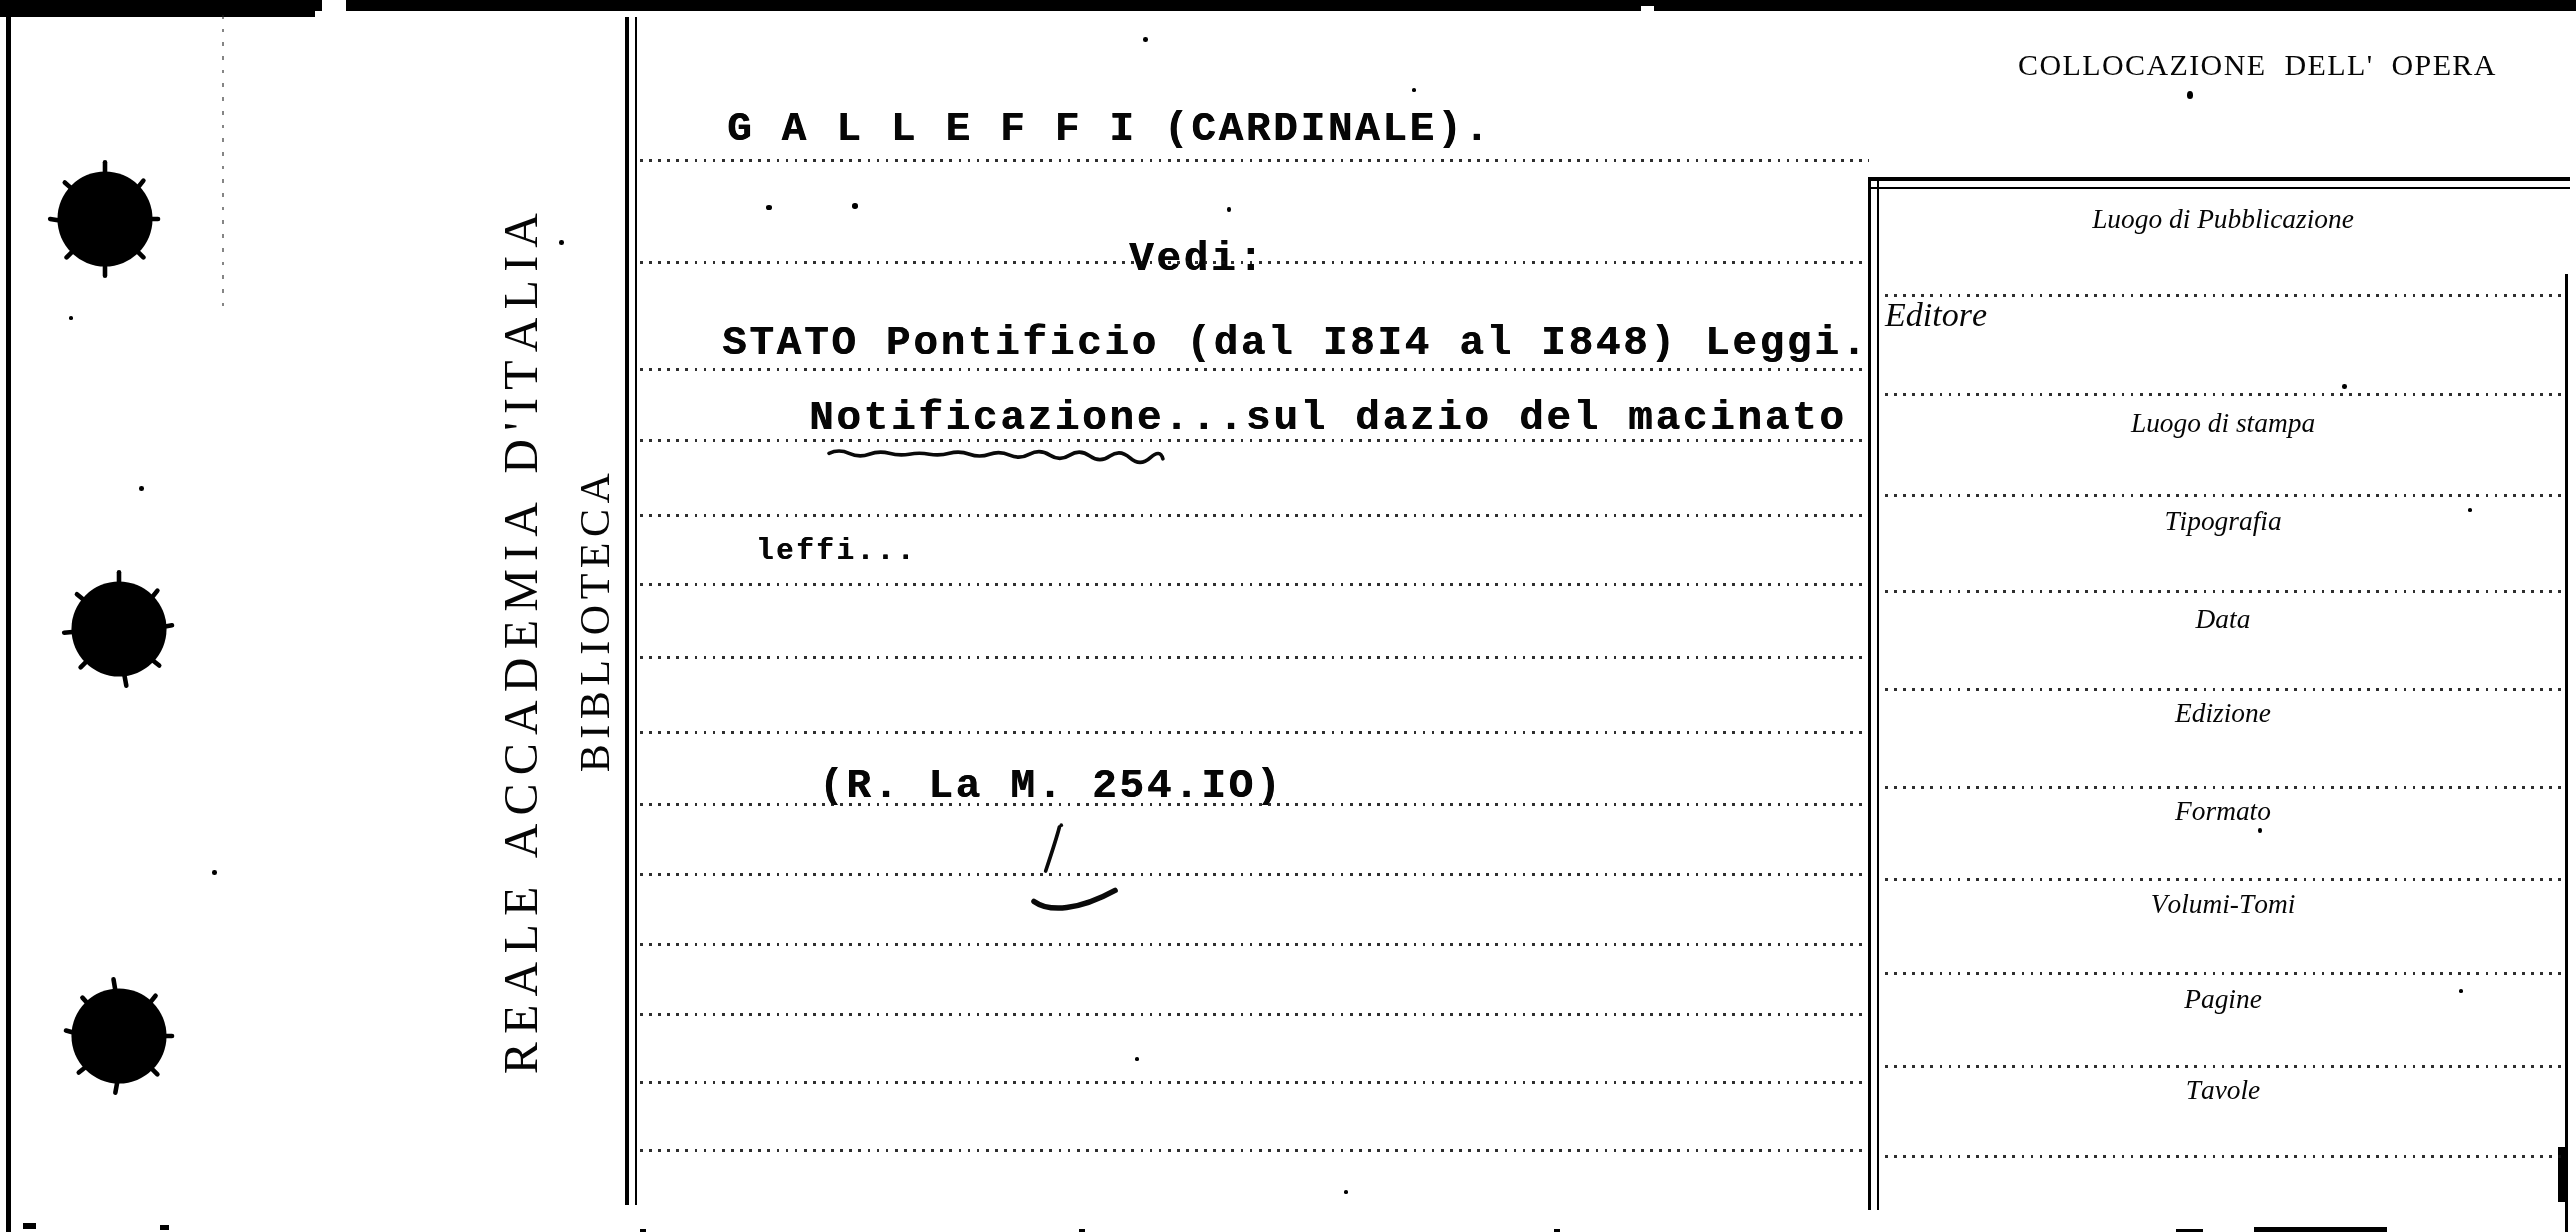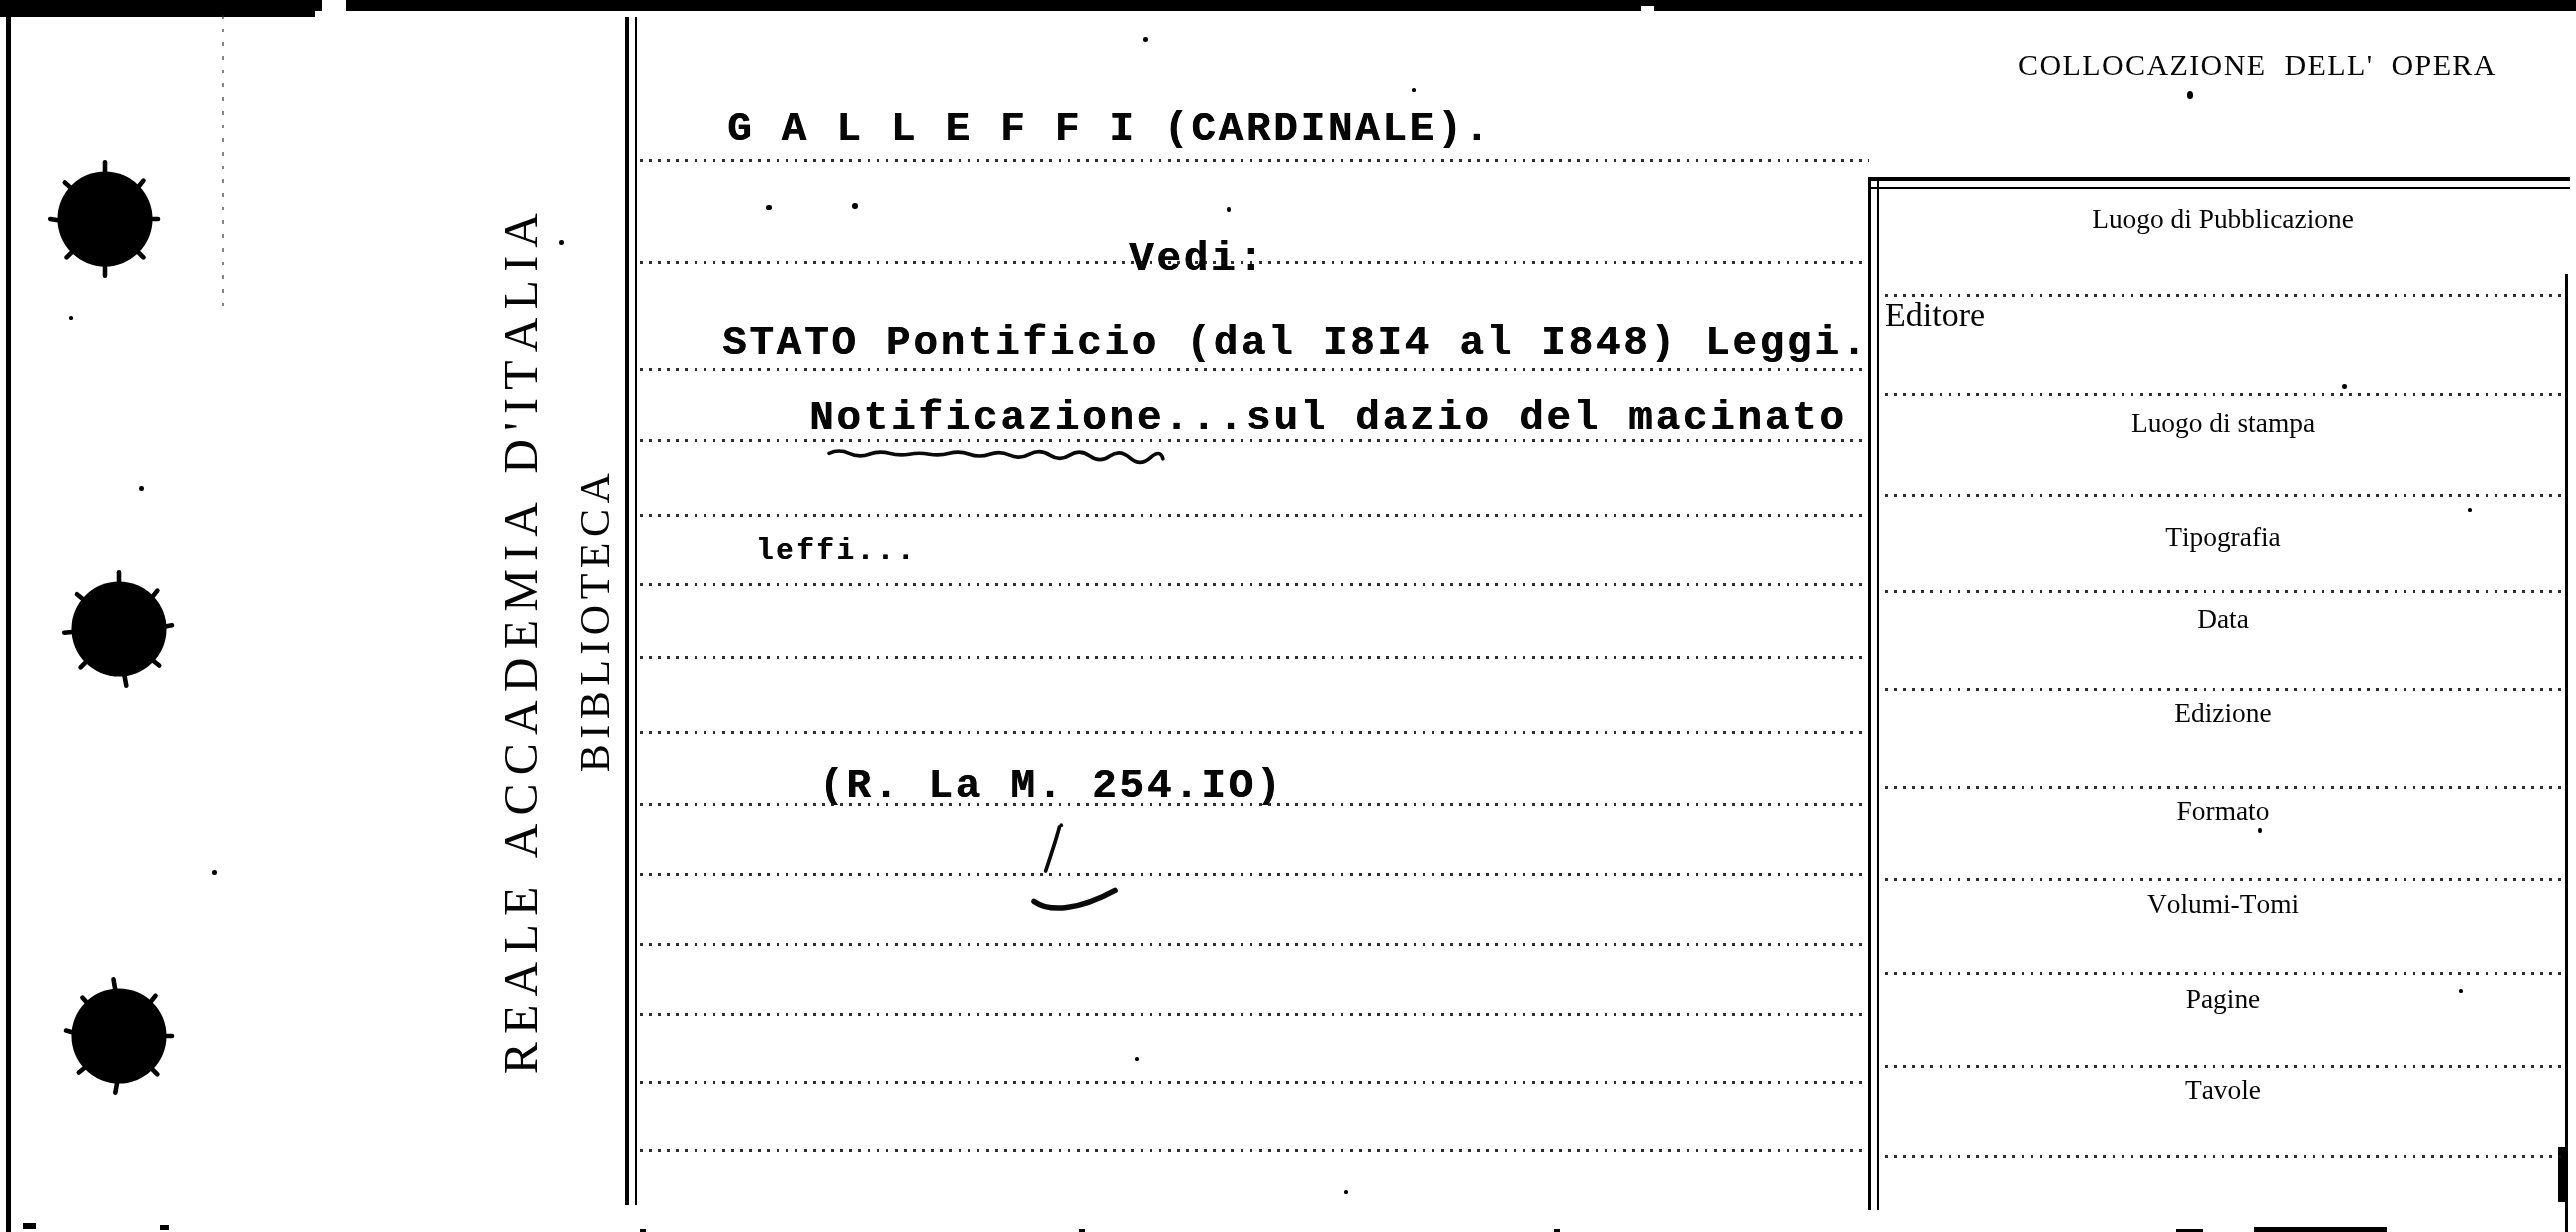--- a/index.html
+++ b/index.html
@@ -2,21 +2,21 @@
 <html style="font-size:14.6px"><head>
 <meta charset="utf-8">
 <style>
   html,body{margin:0;padding:0;background:#ffffff;}
   .card{position:relative;width:2576px;height:1232px;background:#ffffff;overflow:hidden;
         font-kerning:none;}
   .t{position:absolute;white-space:nowrap;color:#060606;}
   .mono{font-family:"Liberation Mono","DejaVu Sans Mono",monospace;font-weight:700;
         text-shadow:0.5px 0 0 #000;}
   .serif{font-family:"Liberation Serif","DejaVu Serif",serif;}
-  .ital{}
+  .ital{font-style:italic;}
   
   .dl{position:absolute;height:2.7px;opacity:.88;
       background:repeating-linear-gradient(90deg,#121212 0 2.7px,transparent 2.7px 9.1px);}
   .vln{position:absolute;background:#000;}
   .hln{position:absolute;background:#000;}
   .spk{position:absolute;background:#000;border-radius:50%;}
   .vcrease{position:absolute;width:1.8px;opacity:.55;
       background:repeating-linear-gradient(180deg,#222 0 3.7px,transparent 3.7px 13.7px);}
   .rot{transform:rotate(-90deg);transform-origin:0 0;text-align:center;letter-spacing:inherit;}
   svg{position:absolute;overflow:visible;}
@@ -123,21 +123,21 @@
     <div class="vln" style="left:1877px;top:177px;width:1.8px;height:1033px;"></div>
     <div class="vln" style="left:2565px;top:274px;width:2.7px;height:958px;"></div>
     <div class="vln" style="left:2558px;top:1147px;width:7.3px;height:55px;"></div>
 
     <div class="t serif ital" style="left:1885px;top:204px;width:676px;text-align:center;font-size:27.4px;">Luogo di Pubblicazione</div>
     <div class="dl" style="left:1885px;top:294px;width:676px;"></div>
     <div class="t serif ital" style="left:1885px;top:296px;width:676px;font-size:34px;">Editore</div>
     <div class="dl" style="left:1885px;top:393px;width:676px;"></div>
     <div class="t serif ital" style="left:1885px;top:408px;width:676px;text-align:center;font-size:27.4px;">Luogo di stampa</div>
     <div class="dl" style="left:1885px;top:494px;width:676px;"></div>
-    <div class="t serif ital" style="left:1885px;top:506px;width:676px;text-align:center;font-size:27.4px;margin-top:16px;">Tipografia</div>
+    <div class="t serif ital" style="left:1885px;top:506px;width:676px;text-align:center;font-size:27.4px;">Tipografia</div>
     <div class="dl" style="left:1885px;top:590px;width:676px;"></div>
     <div class="t serif ital" style="left:1885px;top:604px;width:676px;text-align:center;font-size:27.4px;">Data</div>
     <div class="dl" style="left:1885px;top:688px;width:676px;"></div>
     <div class="t serif ital" style="left:1885px;top:698px;width:676px;text-align:center;font-size:27.4px;">Edizione</div>
     <div class="dl" style="left:1885px;top:786px;width:676px;"></div>
     <div class="t serif ital" style="left:1885px;top:796px;width:676px;text-align:center;font-size:27.4px;">Formato</div>
     <div class="dl" style="left:1885px;top:878px;width:676px;"></div>
     <div class="t serif ital" style="left:1885px;top:889px;width:676px;text-align:center;font-size:27.4px;">Volumi-Tomi</div>
     <div class="dl" style="left:1885px;top:972px;width:676px;"></div>
     <div class="t serif ital" style="left:1885px;top:984px;width:676px;text-align:center;font-size:27.4px;">Pagine</div>

